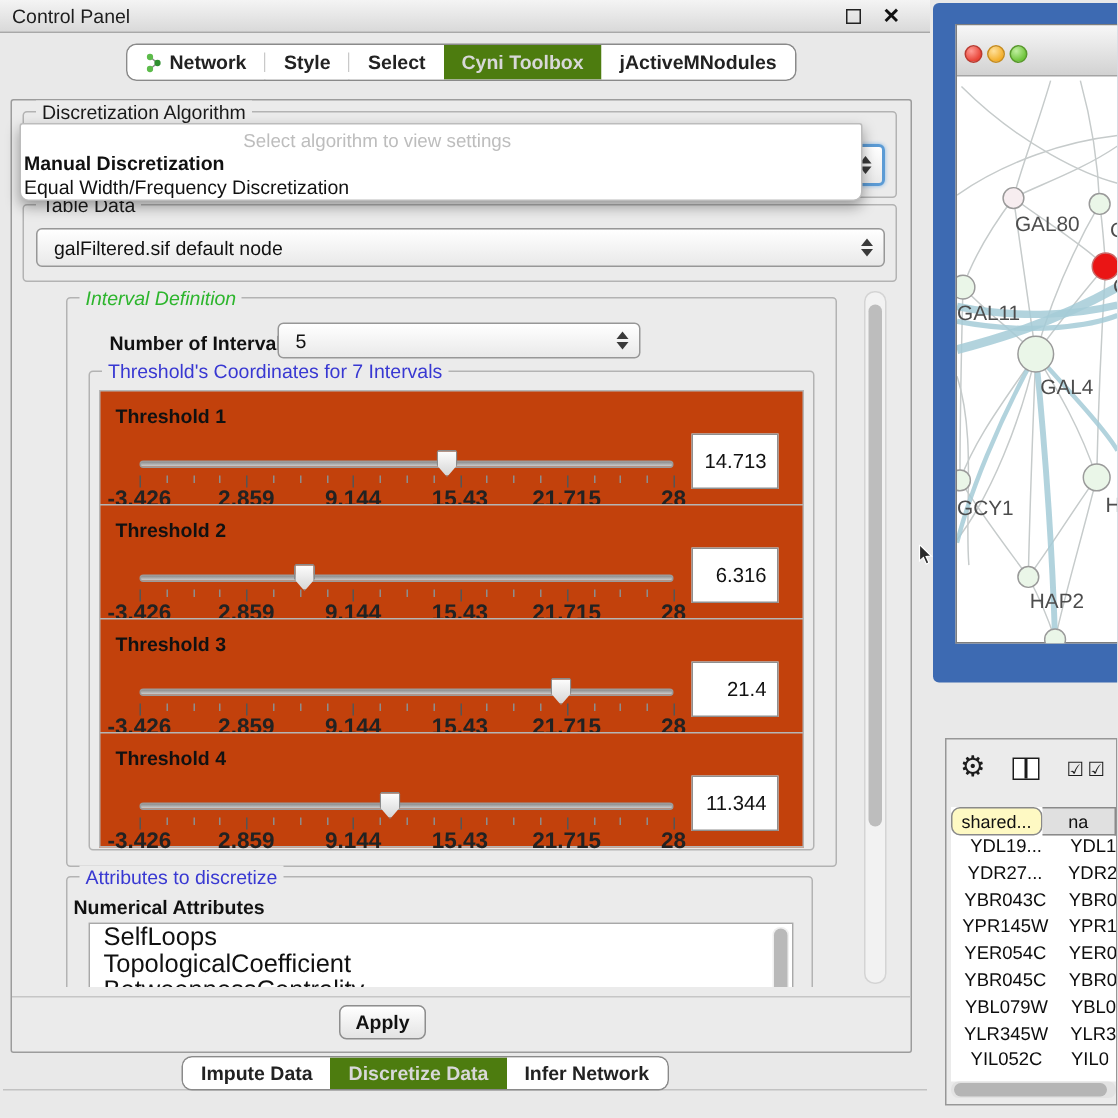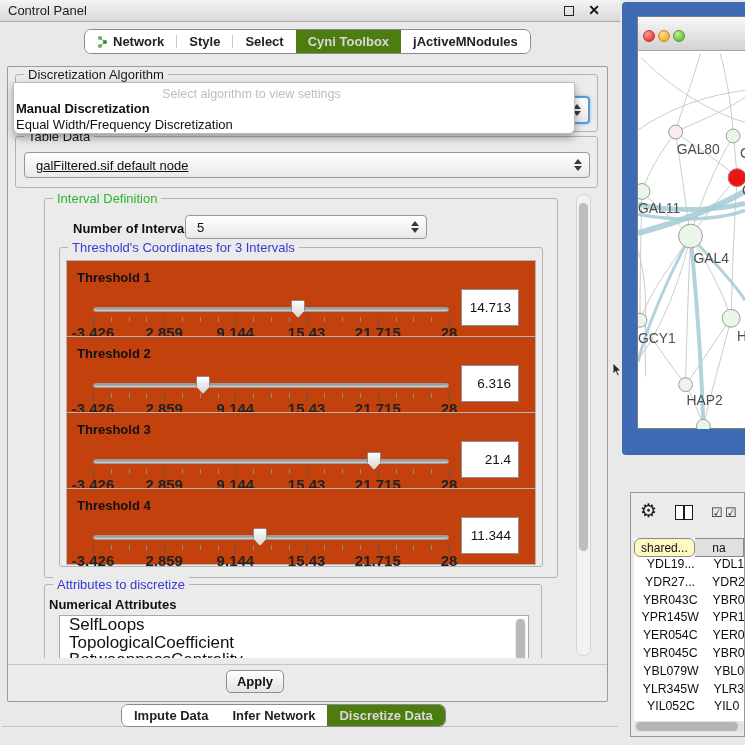--- a/index.html
+++ b/index.html
@@ -21,21 +21,21 @@
   .tab.active { background:#4d7c0f; color:#d8d8d8; }
   .tabsep { width:1px; background:#c9c9c9; margin:5px 0; }
 
   
   .main-panel { position:absolute; left:7px; top:66px; width:601px; height:636px;
     border:1px solid #9c9c9c; border-radius:2px; background:#ebebeb; }
   .panel-bottom-line { position:absolute; left:2px; top:726px; width:616px; height:1px; background:#c2c2c2; }
 
   .group { position:absolute; border:1px solid #b3b3b3; border-radius:3px; background:#ebebeb; }
   .grouplabel { position:absolute; top:-8px; left:8px; background:#ebebeb; padding:0 4px; font-size:13px; color:#1a1a1a; white-space:nowrap; }
-  .grouplabel.green { color:#2db52d; }
+  .grouplabel.green { color:#2db52d;font-style:italic; }
   .grouplabel.blue  { color:#3838d2; }
 
   .combo { position:absolute; background:linear-gradient(#ffffff,#e9e9e9); border:1px solid #979797;
     border-radius:4px; font-size:13px; color:#111; display:flex; align-items:center; padding-left:11px; }
   .combo .spin { position:absolute; right:7px; top:50%; transform:translateY(-50%); display:flex; flex-direction:column; gap:2px; }
   .combo .spin i { width:0; height:0; border-left:4px solid transparent; border-right:4px solid transparent; display:block; }
   .combo .spin .up   { border-bottom:5px solid #3a3a3a; }
   .combo .spin .down { border-top:5px solid #3a3a3a; }
   .combo.focused { border:2px solid #5b9bd5; box-shadow:0 0 3px #86b8e6; }
 
@@ -163,21 +163,21 @@
   </div>
 
   <div class="popup">
     <div class="hint">Select algorithm to view settings</div>
     <div class="item b">Manual Discretization</div>
     <div class="item n">Equal Width/Frequency Discretization</div>
   </div>
 
   <div class="group" style="left:15px;top:136px;width:583px;height:52px;">
     <span class="grouplabel">Table Data</span>
-    <div class="combo" style="left:8px;top:15px;width:566px;height:26px;text-decoration:underline;">
+    <div class="combo" style="left:8px;top:15px;width:566px;height:26px;">
       <span>galFiltered.sif default node</span>
       <span class="spin">
           <i class="up"></i>
           <i class="down"></i>
         </span>
     </div>
   </div>
 
   <div class="viewport">
 
@@ -186,21 +186,21 @@
       <span style="position:absolute;left:28px;top:22px;font-size:13px;font-weight:bold;color:#111;">Number of Intervals</span>
       <div class="combo" style="left:140px;top:16px;width:242px;height:24px;">
         <span>5</span>
         <span class="spin">
             <i class="up"></i>
             <i class="down"></i>
           </span>
       </div>
 
       <div class="group" style="left:14px;top:48px;width:484px;height:320px;">
-        <span class="grouplabel blue">Threshold's Coordinates for 3 Intervals</span>
+        <span class="grouplabel blue">Threshold's Coordinates for 7 Intervals</span>
         <div style="position:absolute;left:6px;top:12px;width:470px;">
             <div class="thr-row">
       <span class="thr-label">Threshold 1</span>
       <div class="sliderzone">
         <div class="track"></div>
         <div class="thumbp" style="left:198px"></div>
         <div class="tickrow">
                   <span class="tick maj" style="left:0%"></span>
                   <span class="tick " style="left:5%"></span>
                   <span class="tick " style="left:10%"></span>
@@ -377,25 +377,25 @@
     </div>
 
   <div class="apply-sep"></div>
   <button class="btn" style="left:226px;top:670px;width:58px;height:23px;">Apply</button>
   <div class="panel-bottom-line"></div>
 
   <div class="tabbar" style="left:121px;top:704px;height:23px;">
     <div class="tab">
         <span>Impute Data</span>
       </div>
+    <div class="tab active">
+        <span>Discretize Data</span>
+      </div>
     <div class="tab">
         <span>Infer Network</span>
-      </div>
-    <div class="tab active">
-        <span>Discretize Data</span>
       </div>
   </div>
 
   <div class="blue-frame"></div>
   <div class="net-window">
     <div class="net-titlebar">
       <span class="light" style="left:5px;background:radial-gradient(circle at 35% 30%,#ff9c95,#e84438 70%);border:1px solid #b93a30;"></span>
       <span class="light" style="left:20px;background:radial-gradient(circle at 35% 30%,#ffe09a,#f3af2c 70%);border:1px solid #c68c1f;"></span>
       <span class="light" style="left:35px;background:radial-gradient(circle at 35% 30%,#c0efa0,#6fc43b 70%);border:1px solid #58992c;"></span>
     </div>

